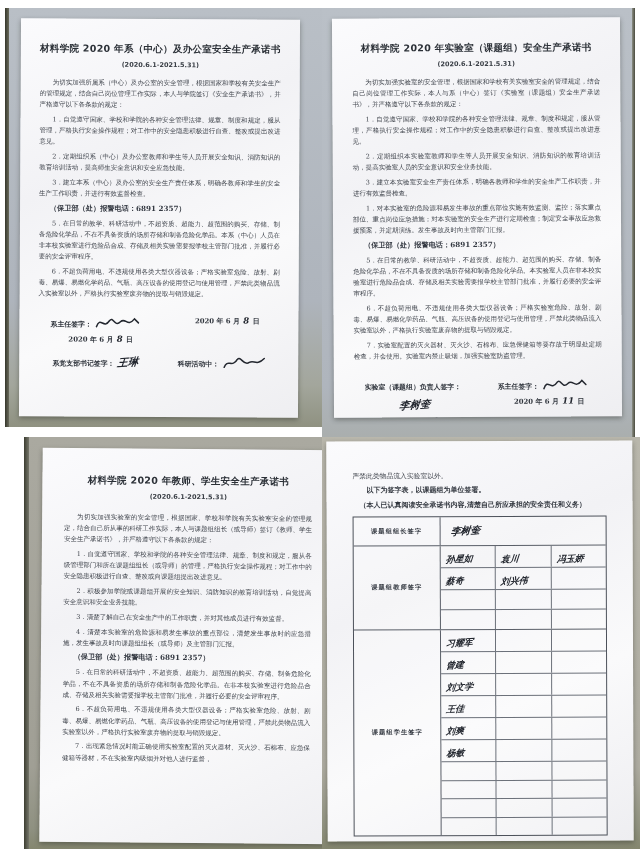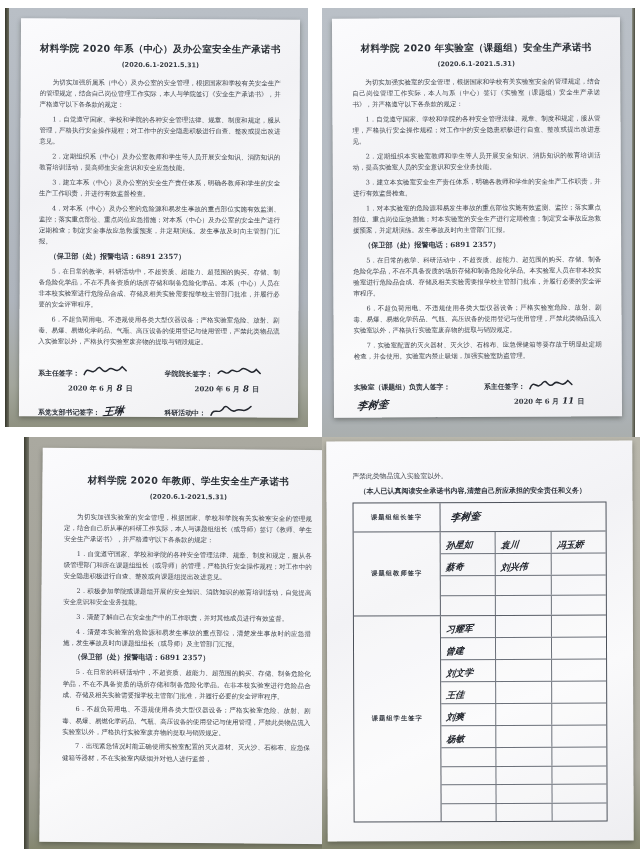--- a/index.html
+++ b/index.html
@@ -1,20 +1,20 @@
 <!DOCTYPE html>
 <html><head>
 <meta charset="utf-8">
 <style>
   html,body{margin:0;padding:0;background:#fff;}
   .stage{position:relative;width:640px;height:853px;background:#ffffff;overflow:hidden;
          font-family:"DejaVu Sans",sans-serif;}
   .photo{position:absolute;overflow:hidden;}
   .photo.tl{left:5px;top:8px;width:303px;height:419px;
-    background:linear-gradient(180deg,#b9bfc6 0%,#aeb4bc 70%,#a3a69c 90%,#8f9181 100%);}
+    background:linear-gradient(180deg,#b9bfc6 0%,#aeb4bc 70%,#a3a69c 90%,#8f9181 100%);padding-left:20px;}
   .photo.tl::before{content:"";position:absolute;left:0;top:0;bottom:0;width:4px;
     background:linear-gradient(90deg,#35362b,#6a6b5c);}
   .photo.tr{left:322px;top:8px;width:313px;height:540px;
     background:linear-gradient(180deg,#bac0c7 0%,#afb5bd 70%,#a4a79d 90%,#8f9181 100%);}
   .photo.tr::after{content:"";position:absolute;right:0;top:0;bottom:0;width:3px;
     background:linear-gradient(90deg,#8d9086,#4a4b3e);}
   .photo.bl{left:0px;top:437px;width:322px;height:412px;
     background:linear-gradient(180deg,#aaa9a0 0%,#a09f95 80%,#8f9181 95%,#84866f 100%);margin-left:24px;}
   .photo.bl::before{content:"";position:absolute;left:0;top:0;bottom:0;width:5px;
     background:linear-gradient(90deg,#3c3d31,#75766a);}
@@ -41,21 +41,21 @@
   .hw{font-style:italic;color:#23272f;}
   .hw.name{display:inline-block;font-size:10.5px;font-weight:bold;
     transform:rotate(-4deg) skewX(-10deg);margin-left:3px;}
   .hw.day{font-size:8.5px;font-weight:bold;padding:0 1px;}
   .hw.cellname{display:inline-block;font-size:9px;font-weight:bold;
     transform:rotate(-3deg) skewX(-8deg);}
   .scrawl{vertical-align:middle;margin-left:3px;}
 
   .sig-grid{display:grid;grid-template-columns:1fr 1fr;column-gap:12px;row-gap:5px;margin-top:12px;}
   .sig-entry{min-height:34px;}
-  .sig-line{white-space:nowrap;}
+  .sig-line{white-space:nowrap;text-align:center;}
   .sig-label{font-family:"DejaVu Serif",serif;font-size:6.9px;font-weight:bold;color:#31363e;}
   .sig-date{font-family:"DejaVu Serif",serif;font-size:6.9px;font-weight:bold;color:#31363e;
     margin:3px 0 0 30px;}
 
   .lead-para{font-family:"DejaVu Serif",serif;font-size:6.8px;color:#40454d;margin:0 0 4px;}
   .bold-line{font-family:"DejaVu Serif",serif;font-size:7px;font-weight:bold;color:#31363e;
     margin:0 0 4px;text-indent:2em;}
   .bold-line.paren{text-indent:1em;line-height:1.6;}
 
   .sig-table{border:1.3px solid #4c515a;margin-top:6px;background:rgba(255,255,255,.25);}
@@ -79,43 +79,37 @@
 
   <section class="photo tl">
     <div class="paper p1">
       <h1 class="p-title">材料学院 2020 年系（中心）及办公室安全生产承诺书</h1>
       <div class="p-sub">(2020.6.1-2021.5.31)</div>
       <div class="body-block">
           <p class="para">为切实加强所属系（中心）及办公室的安全管理，根据国家和学校有关安全生产的管理规定，结合自己岗位管理工作实际，本人与学院签订《安全生产承诺书》，并严格遵守以下各条款的规定：</p>
           <p class="para">1．自觉遵守国家、学校和学院的各种安全管理法律、规章、制度和规定，服从管理，严格执行安全操作规程；对工作中的安全隐患积极进行自查、整改或提出改进意见。</p>
           <p class="para">2．定期组织系（中心）及办公室教师和学生等人员开展安全知识、消防知识的教育培训活动，提高师生安全意识和安全应急技能。</p>
           <p class="para">3．建立本系（中心）及办公室的安全生产责任体系，明确各教师和学生的安全生产工作职责，并进行有效监督检查。</p>
-          <p class="para">4．对本系（中心）及办公室的危险源和易发生事故的重点部位实施有效监测、监控；落实重点部位、重点岗位应急措施；对本系（中心）及办公室的安全生产进行定期检查；制定安全事故应急救援预案，并定期演练。发生事故及时向主管部门汇报。</p>
         </div>
       <div class="alarm">（保卫部（处）报警电话：6891 2357）</div>
       <div class="body-block">
           <p class="para">5．在日常的教学、科研活动中，不超资质、超能力、超范围的购买、存储、制备危险化学品，不在不具备资质的场所存储和制备危险化学品。本系（中心）人员在非本校实验室进行危险品合成、存储及相关实验需要报学校主管部门批准，并履行必要的安全评审程序。</p>
           <p class="para">6．不超负荷用电、不违规使用各类大型仪器设备；严格实验室危险、放射、剧毒、易爆、易燃化学药品、气瓶、高压设备的使用登记与使用管理，严禁此类物品流入实验室以外，严格执行实验室废弃物的提取与销毁规定。</p>
         </div>
 
       <div class="sig-grid">
         <div class="sig-entry">
           <div class="sig-line">
             <span class="sig-label">系主任签字：</span><svg class="scrawl" width="46" height="16" viewBox="0 0 46 16">
                 <path d="M2 12 C6 1 9 15 15 6 C19 1 20 13 26 7 C31 2 33 13 40 4 L44 8" stroke="#23272f" fill="none" stroke-width="1.5" stroke-linecap="round"></path>
               </svg>
           </div>
           <div class="sig-date"><span>2020 年 6 月</span> <span class="hw day">8</span> <span>日</span></div>
         </div>
         <div class="sig-entry">
-          <div class="sig-line">
-            <span class="sig-label">学院院长签字：</span><svg class="scrawl" width="46" height="16" viewBox="0 0 46 16">
-                <path d="M2 10 C7 3 8 14 14 8 C18 4 19 12 25 6 C30 1 34 14 40 6 L44 10" stroke="#23272f" fill="none" stroke-width="1.5" stroke-linecap="round"></path>
-              </svg>
-          </div>
           <div class="sig-date"><span>2020 年 6 月</span> <span class="hw day">8</span> <span>日</span></div>
         </div>
         <div class="sig-entry">
           <div class="sig-line">
             <span class="sig-label">系党支部书记签字：</span><span class="hw name">王琳</span>
           </div>
 
         </div>
         <div class="sig-entry">
           <div class="sig-line">
@@ -191,20 +185,21 @@
           <p class="para">5．在日常的科研活动中，不超资质、超能力、超范围的购买、存储、制备危险化学品，不在不具备资质的场所存储和制备危险化学品。在非本校实验室进行危险品合成、存储及相关实验需要报学校主管部门批准，并履行必要的安全评审程序。</p>
           <p class="para">6．不超负荷用电、不违规使用各类大型仪器设备；严格实验室危险、放射、剧毒、易爆、易燃化学药品、气瓶、高压设备的使用登记与使用管理，严禁此类物品流入实验室以外，严格执行实验室废弃物的提取与销毁规定。</p>
           <p class="para">7．出现紧急情况时能正确使用实验室配置的灭火器材、灭火沙、石棉布、应急保健箱等器材，不在实验室内吸烟并对他人进行监督，</p>
         </div>
     </div>
   </section>
 
   <section class="photo br">
     <div class="paper p4">
       <p class="lead-para">严禁此类物品流入实验室以外。</p>
+      <p class="bold-line">以下为签字表，以课题组为单位签署。</p>
       <p class="bold-line paren">（本人已认真阅读安全承诺书内容,清楚自己所应承担的安全责任和义务）</p>
 
       <div class="sig-table">
         <div class="st-row">
           <div class="st-label">课题组组长签字</div>
           <div class="st-value">
             <span class="hw cellname" style="font-size:10px;">李树奎</span>
           </div>
         </div>
         <div class="st-row st-teachers">

